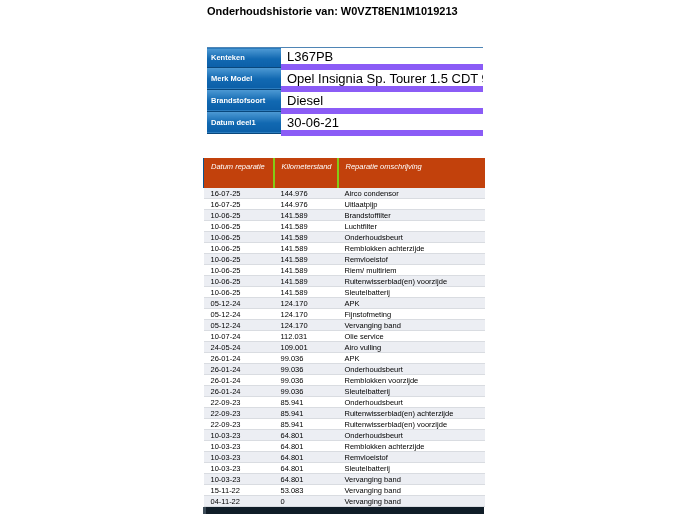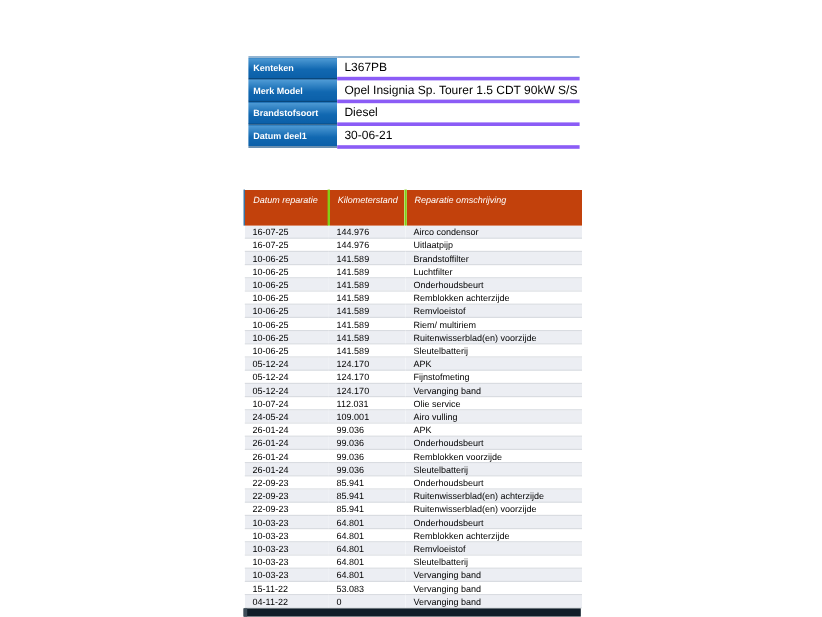--- a/index.html
+++ b/index.html
@@ -18,22 +18,22 @@
     border-top:1px solid #4f85b5;
   }
   .info-table td { height:16px; white-space:nowrap; overflow:hidden; }
   .info-table td.label {
     width:57px;
     background:linear-gradient(180deg, #4f9bd5 0%, #1168b1 55%, #0b5fa8 100%);
     color:#ffffff; font-size:7.5px; font-weight:bold;
     padding:0 13px 0 4px; border-bottom:1px solid #09477c;
   }
   .info-table td.value {
-    background:#ffffff; color:#000000; font-size:10px;
-    padding:0 2px 0 6px; border-bottom:3px solid #8b5cf6;
+    background:#ffffff; color:#000000; font-size:13px;
+    padding:0 2px 0 6px; border-bottom:6px solid #8b5cf6;
   }
   
   .history-table {
     position:absolute; left:203px; top:158px; width:281px;
     border-collapse:collapse; table-layout:fixed;
   }
   .history-table thead th {
     background:#c2410c; color:#ffffff; font-size:7.5px; font-weight:normal;
     text-align:left; vertical-align:top; height:26px;
     padding:4px 0 0 7px; white-space:nowrap; overflow:hidden;
@@ -56,20 +56,21 @@
   .footer-bar::before {
     content:""; position:absolute; left:0; top:0; width:3px; height:100%;
     background:#3d4c58;
   }
 </style>
 </head>
 <body>
 
 <div class="page">
 
+  <h1 class="title">Onderhoudshistorie van: W0VZT8EN1M1019213</h1>
 
   <table class="info-table">
     <tbody id="info-body">
         <tr>
           <td class="label">Kenteken</td>
           <td class="value">L367PB</td>
         </tr>
         <tr>
           <td class="label">Merk Model</td>
           <td class="value">Opel Insignia Sp. Tourer 1.5 CDT 90kW S/S Business Eleganc</td>

